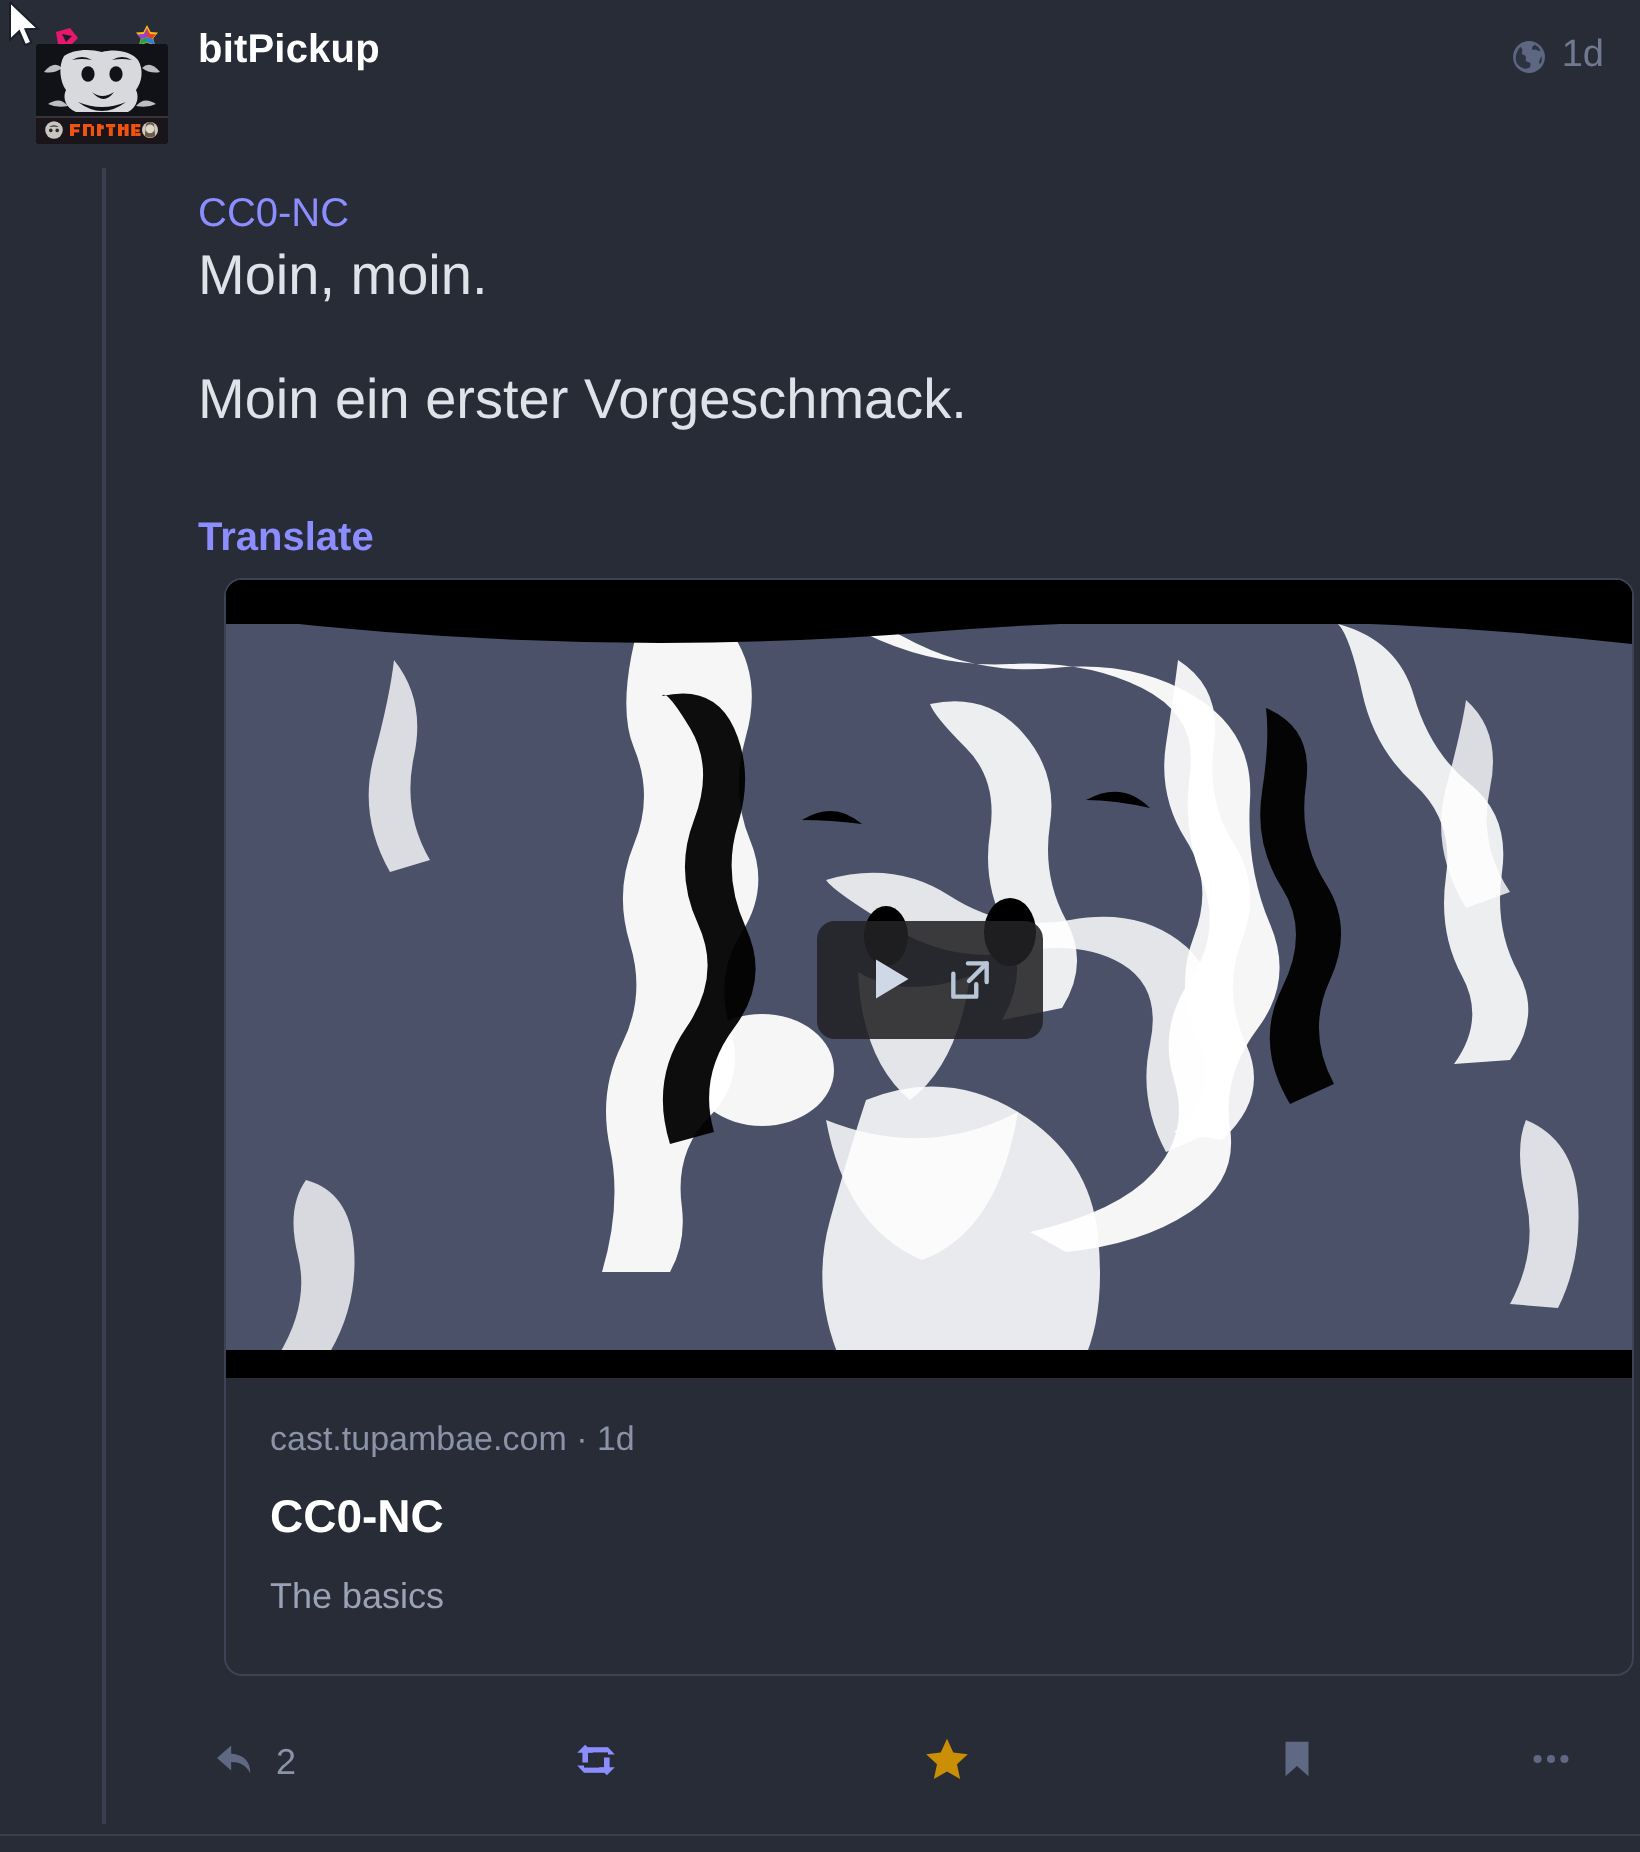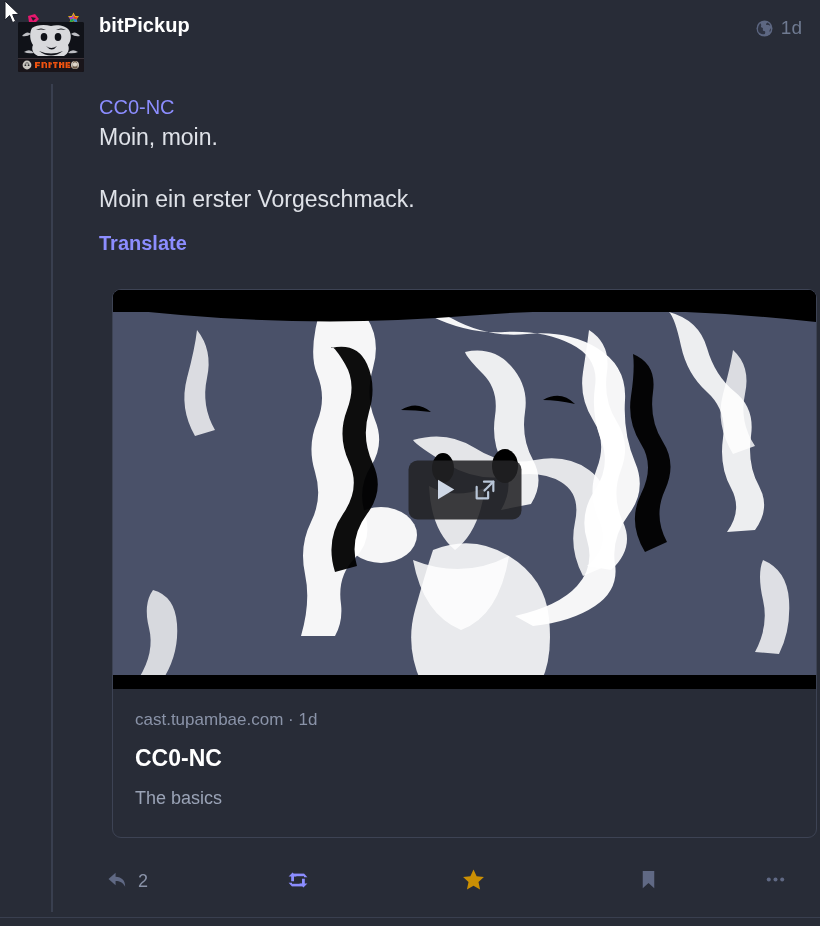--- a/index.html
+++ b/index.html
@@ -117,30 +117,30 @@
   .status-link {
     display: block;
     font-size: 20px;
     color: #8c8dff;
     line-height: 30px;
     text-decoration: none;
     cursor: pointer;
   }
 
   .status-text {
-    font-size: 23px;
+    font-size: 28px;
     color: #dfe2e8;
     line-height: 31px;
   }
 
   .para-gap { height: 31px; }
 
   .translate-link {
     display: inline-block;
-    margin-top: 14px;
+    margin-top: 40px;
     font-size: 20px;
     font-weight: bold;
     color: #8c8dff;
     text-decoration: none;
     line-height: 28px;
     cursor: pointer;
   }
 
   
   .media-card {

